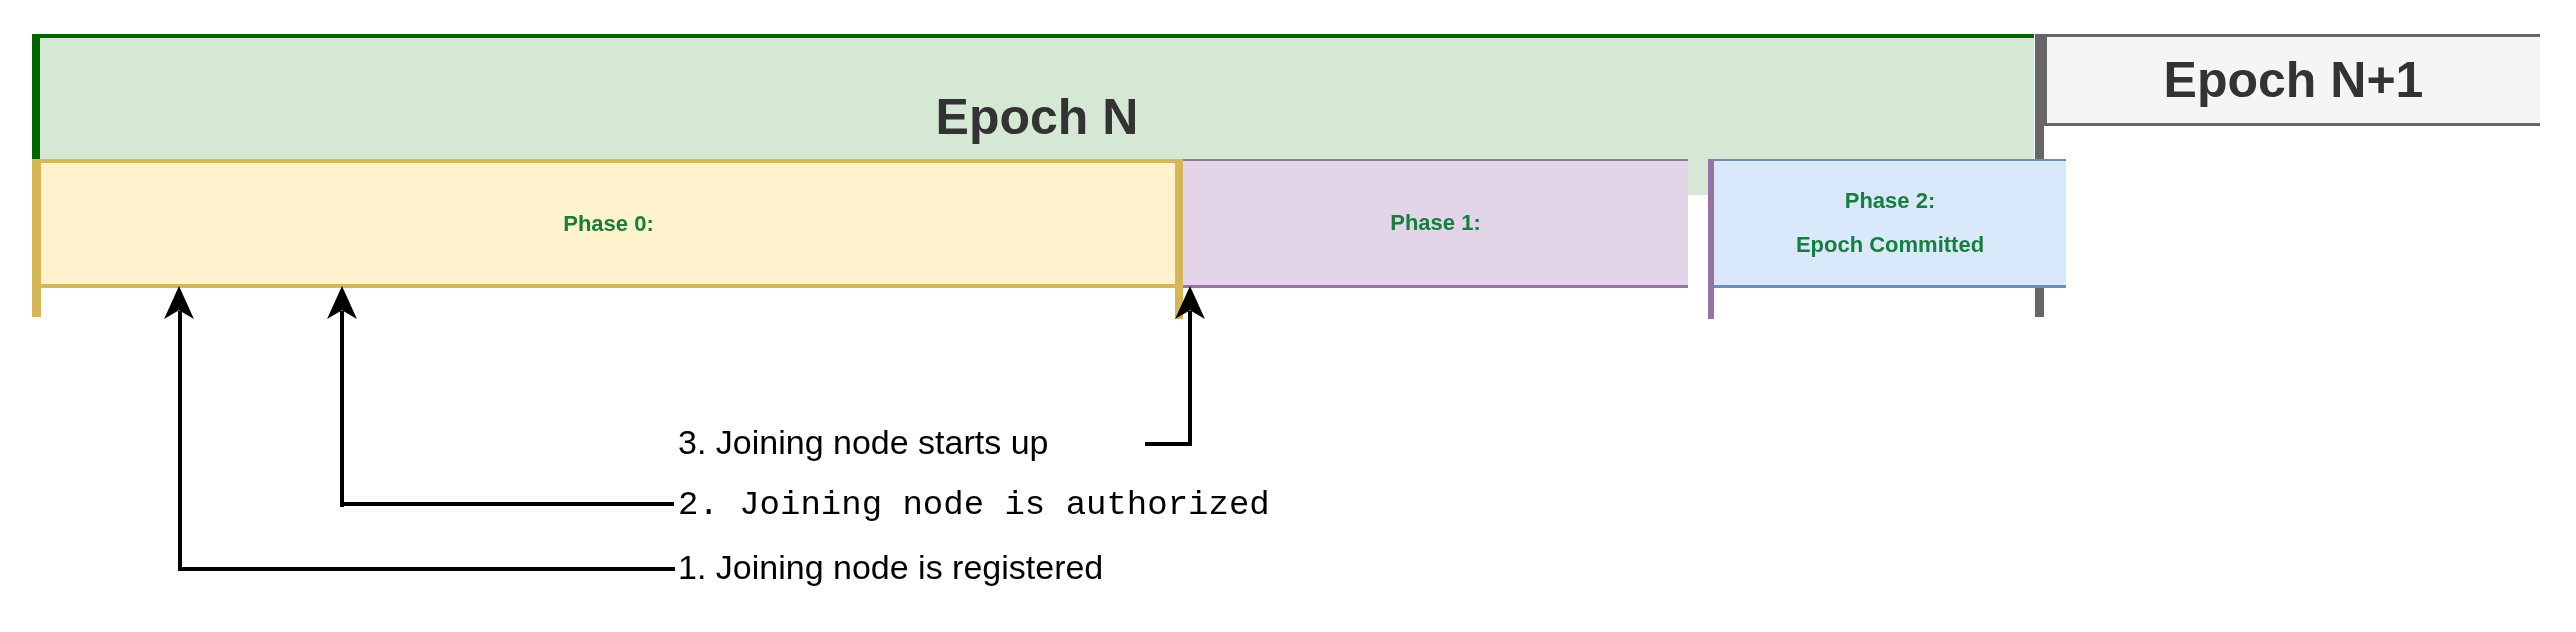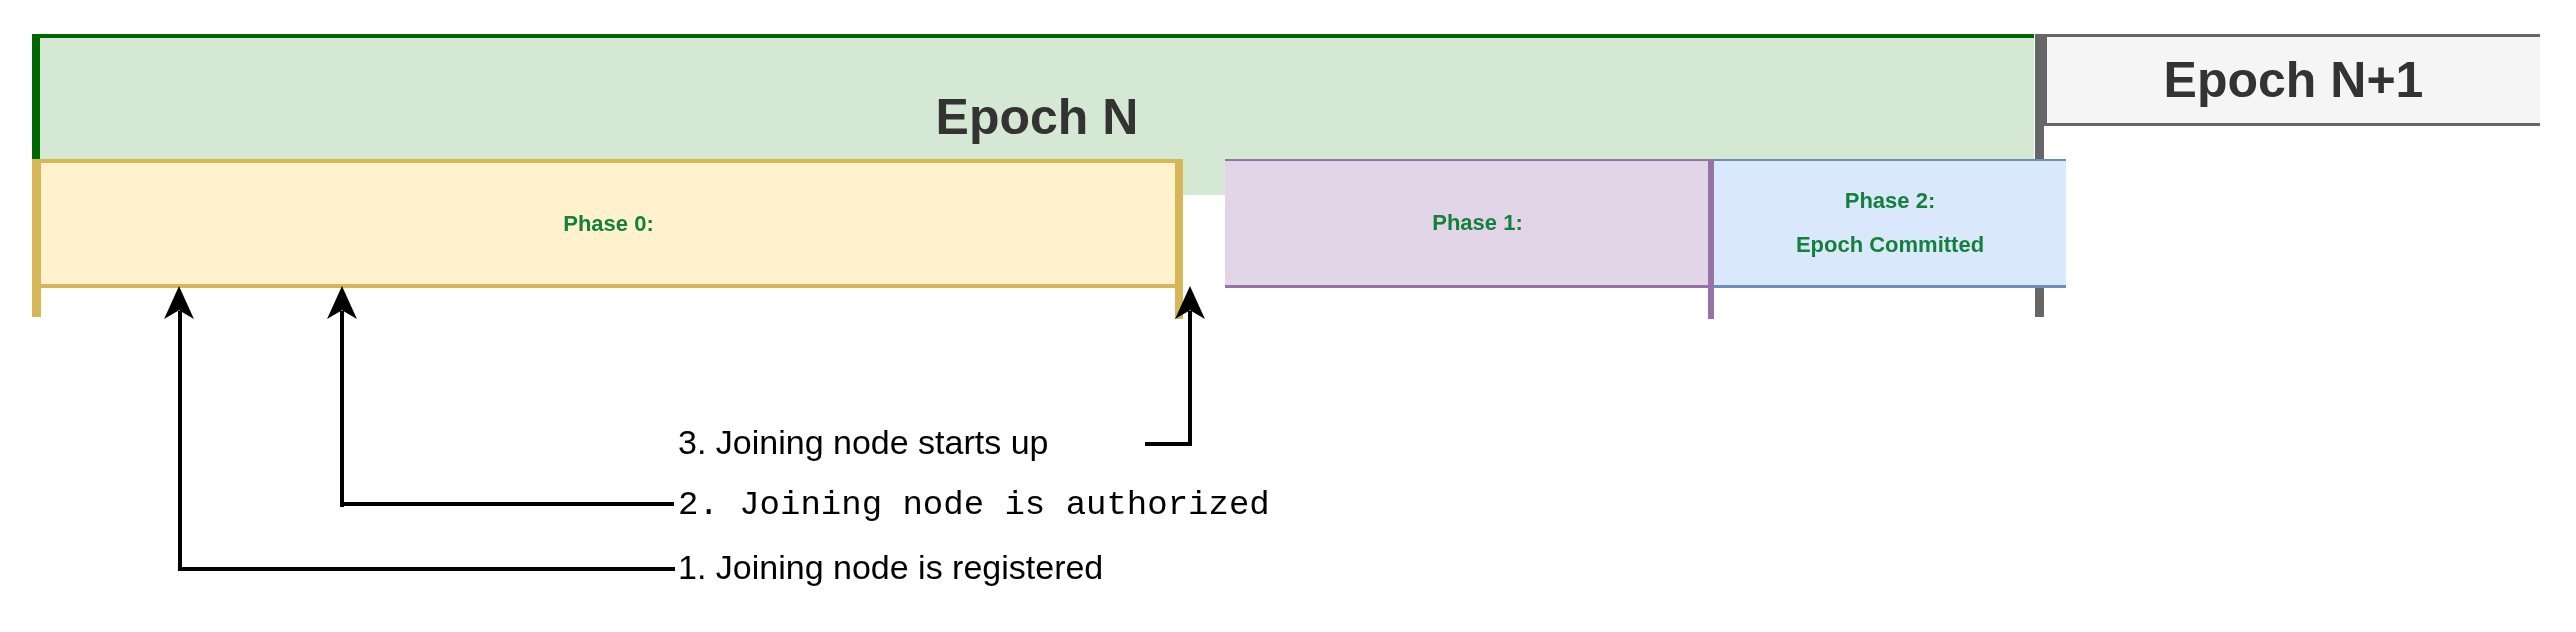--- a/index.html
+++ b/index.html
@@ -45,21 +45,20 @@
     left: 41px; width: 1135px;
     background: #fff2cc;
     border-top: 4.7px solid #d6b656;
     border-bottom: 4.7px solid #d6b656;
   }
   .phase-1 {
     left: 1183px; width: 505px;
     background: #e1d5e7;
     border-top: 2.3px solid #9673a6;
     border-bottom: 3.1px solid #9673a6;
-    margin-left: 42px;
   }
   .phase-2 {
     left: 1714px; width: 352px;
     background: #dae8fc;
     border-top: 2.3px solid #6c8ebf;
     border-bottom: 3.1px solid #6c8ebf;
   }
   .phase-line {
     font-size: 22px; font-weight: bold; color: #15803d;
     line-height: 44px; white-space: nowrap;

